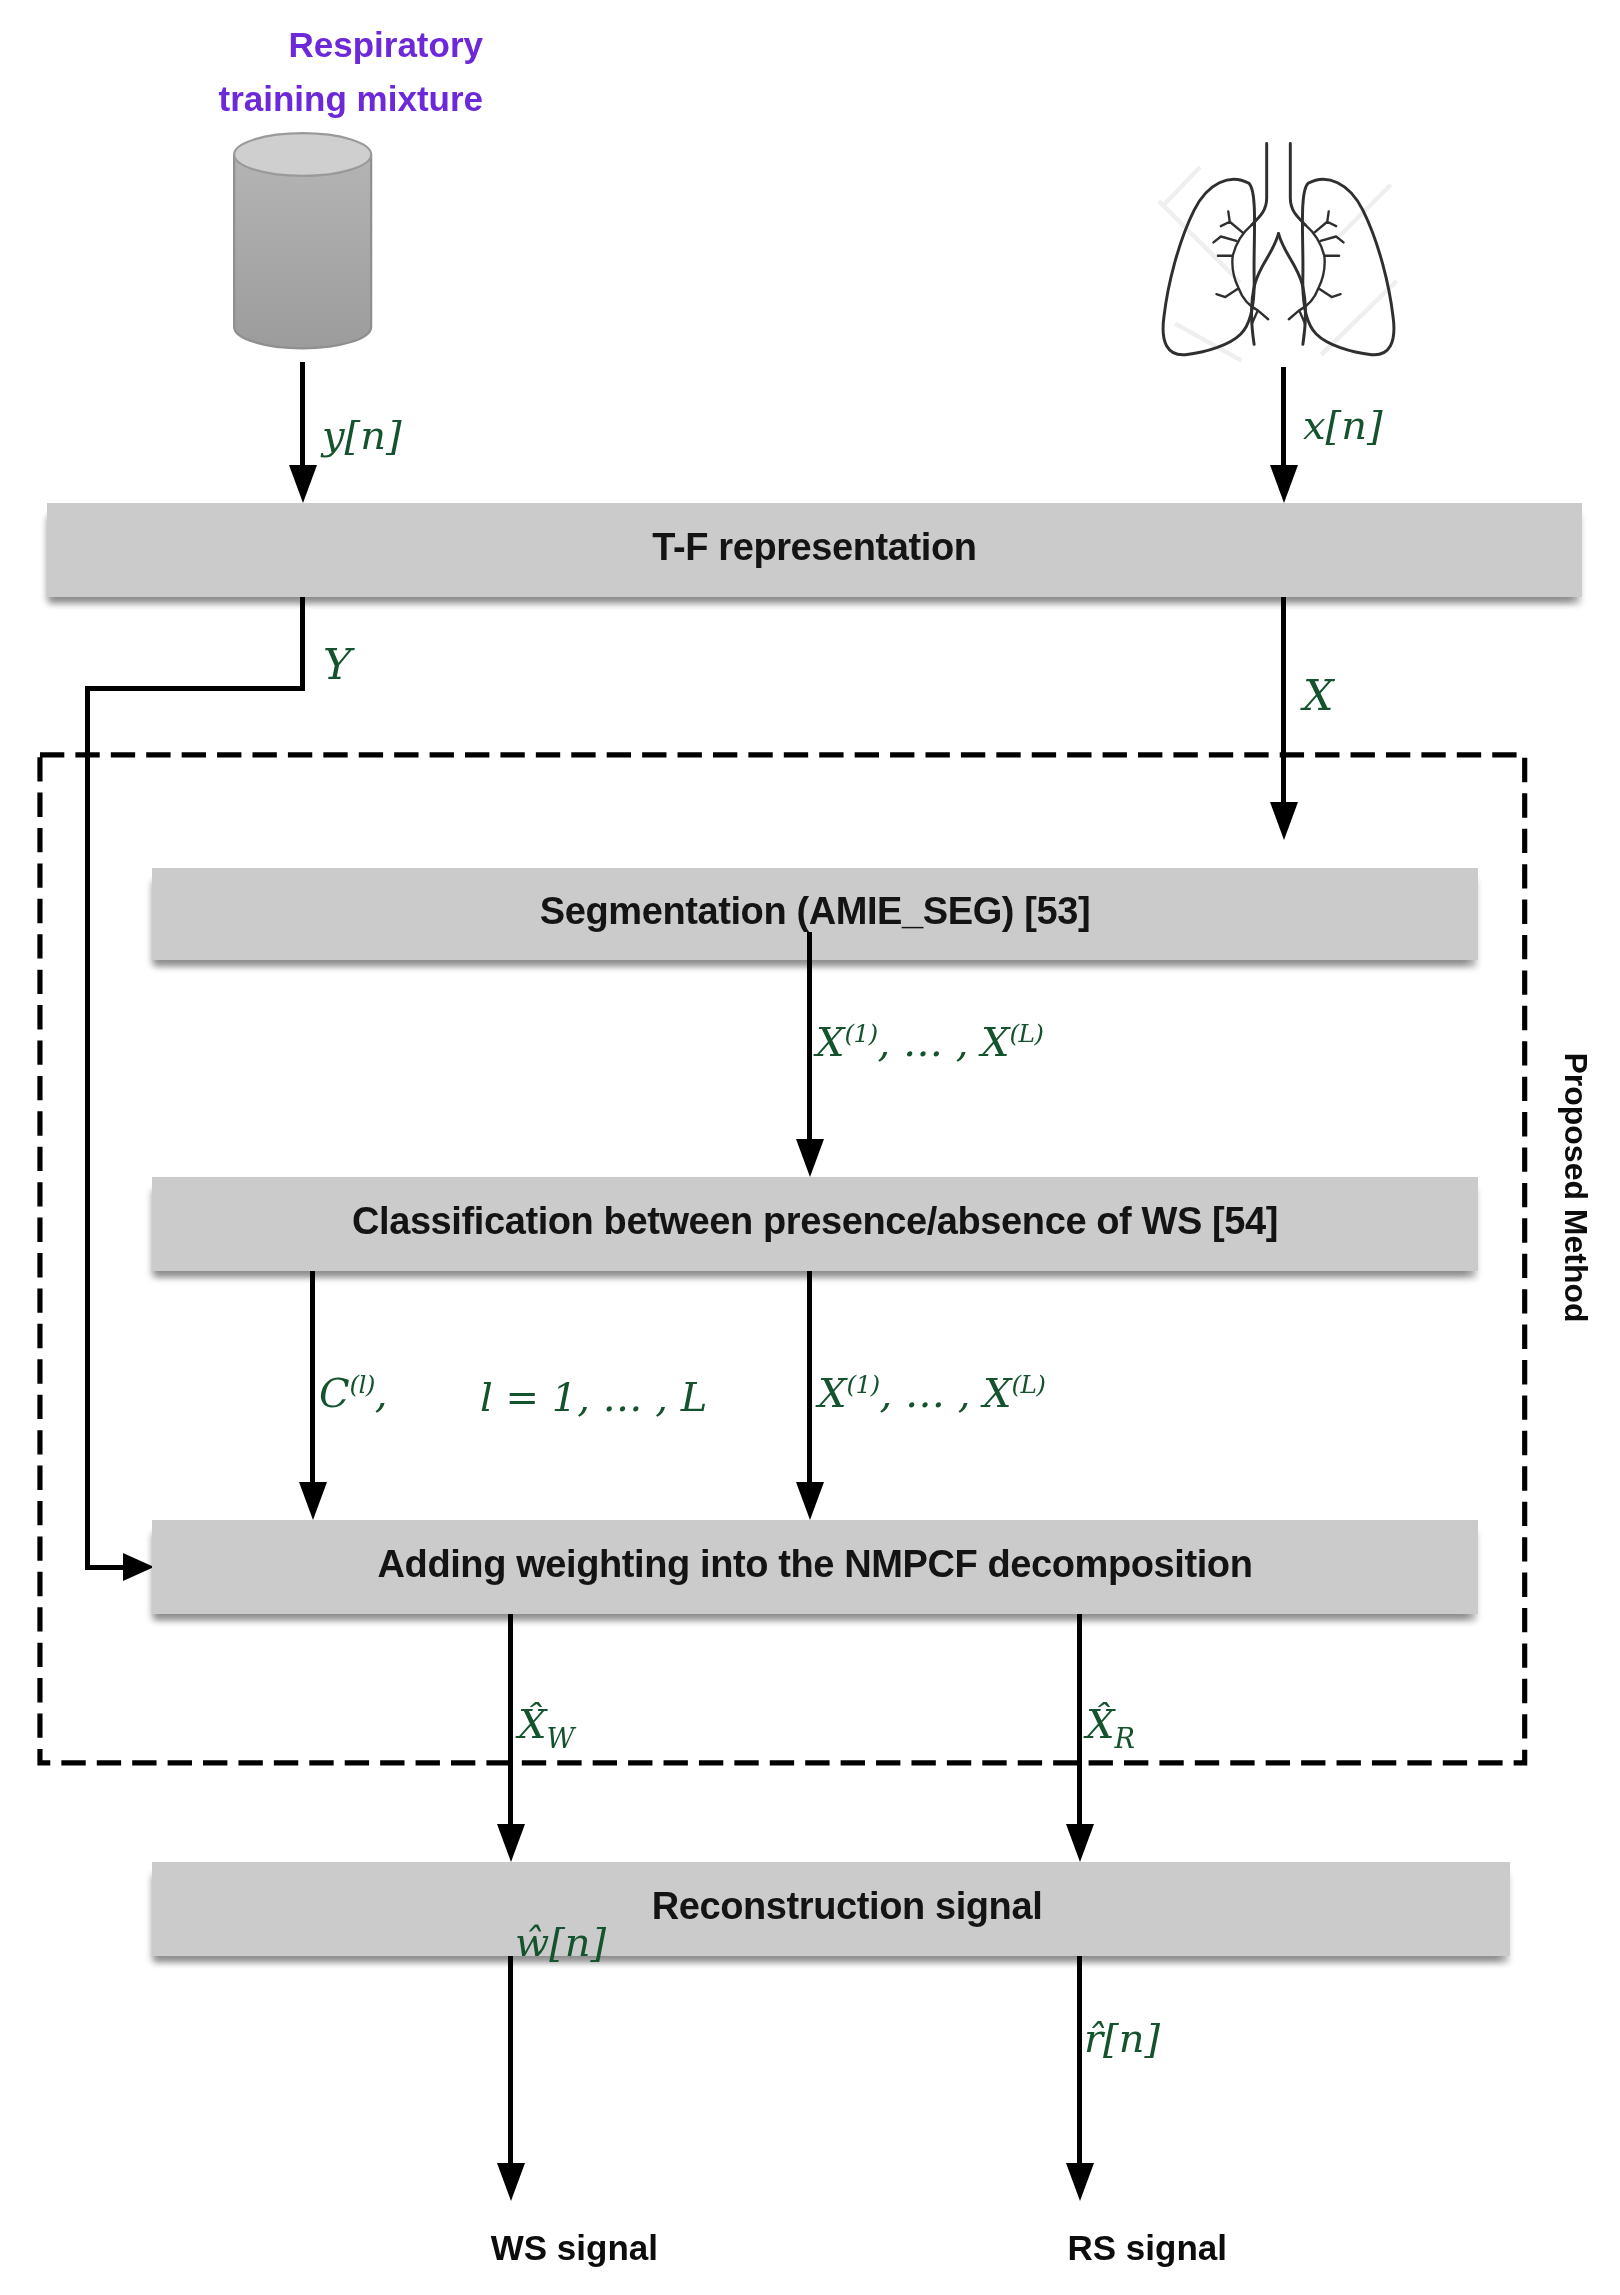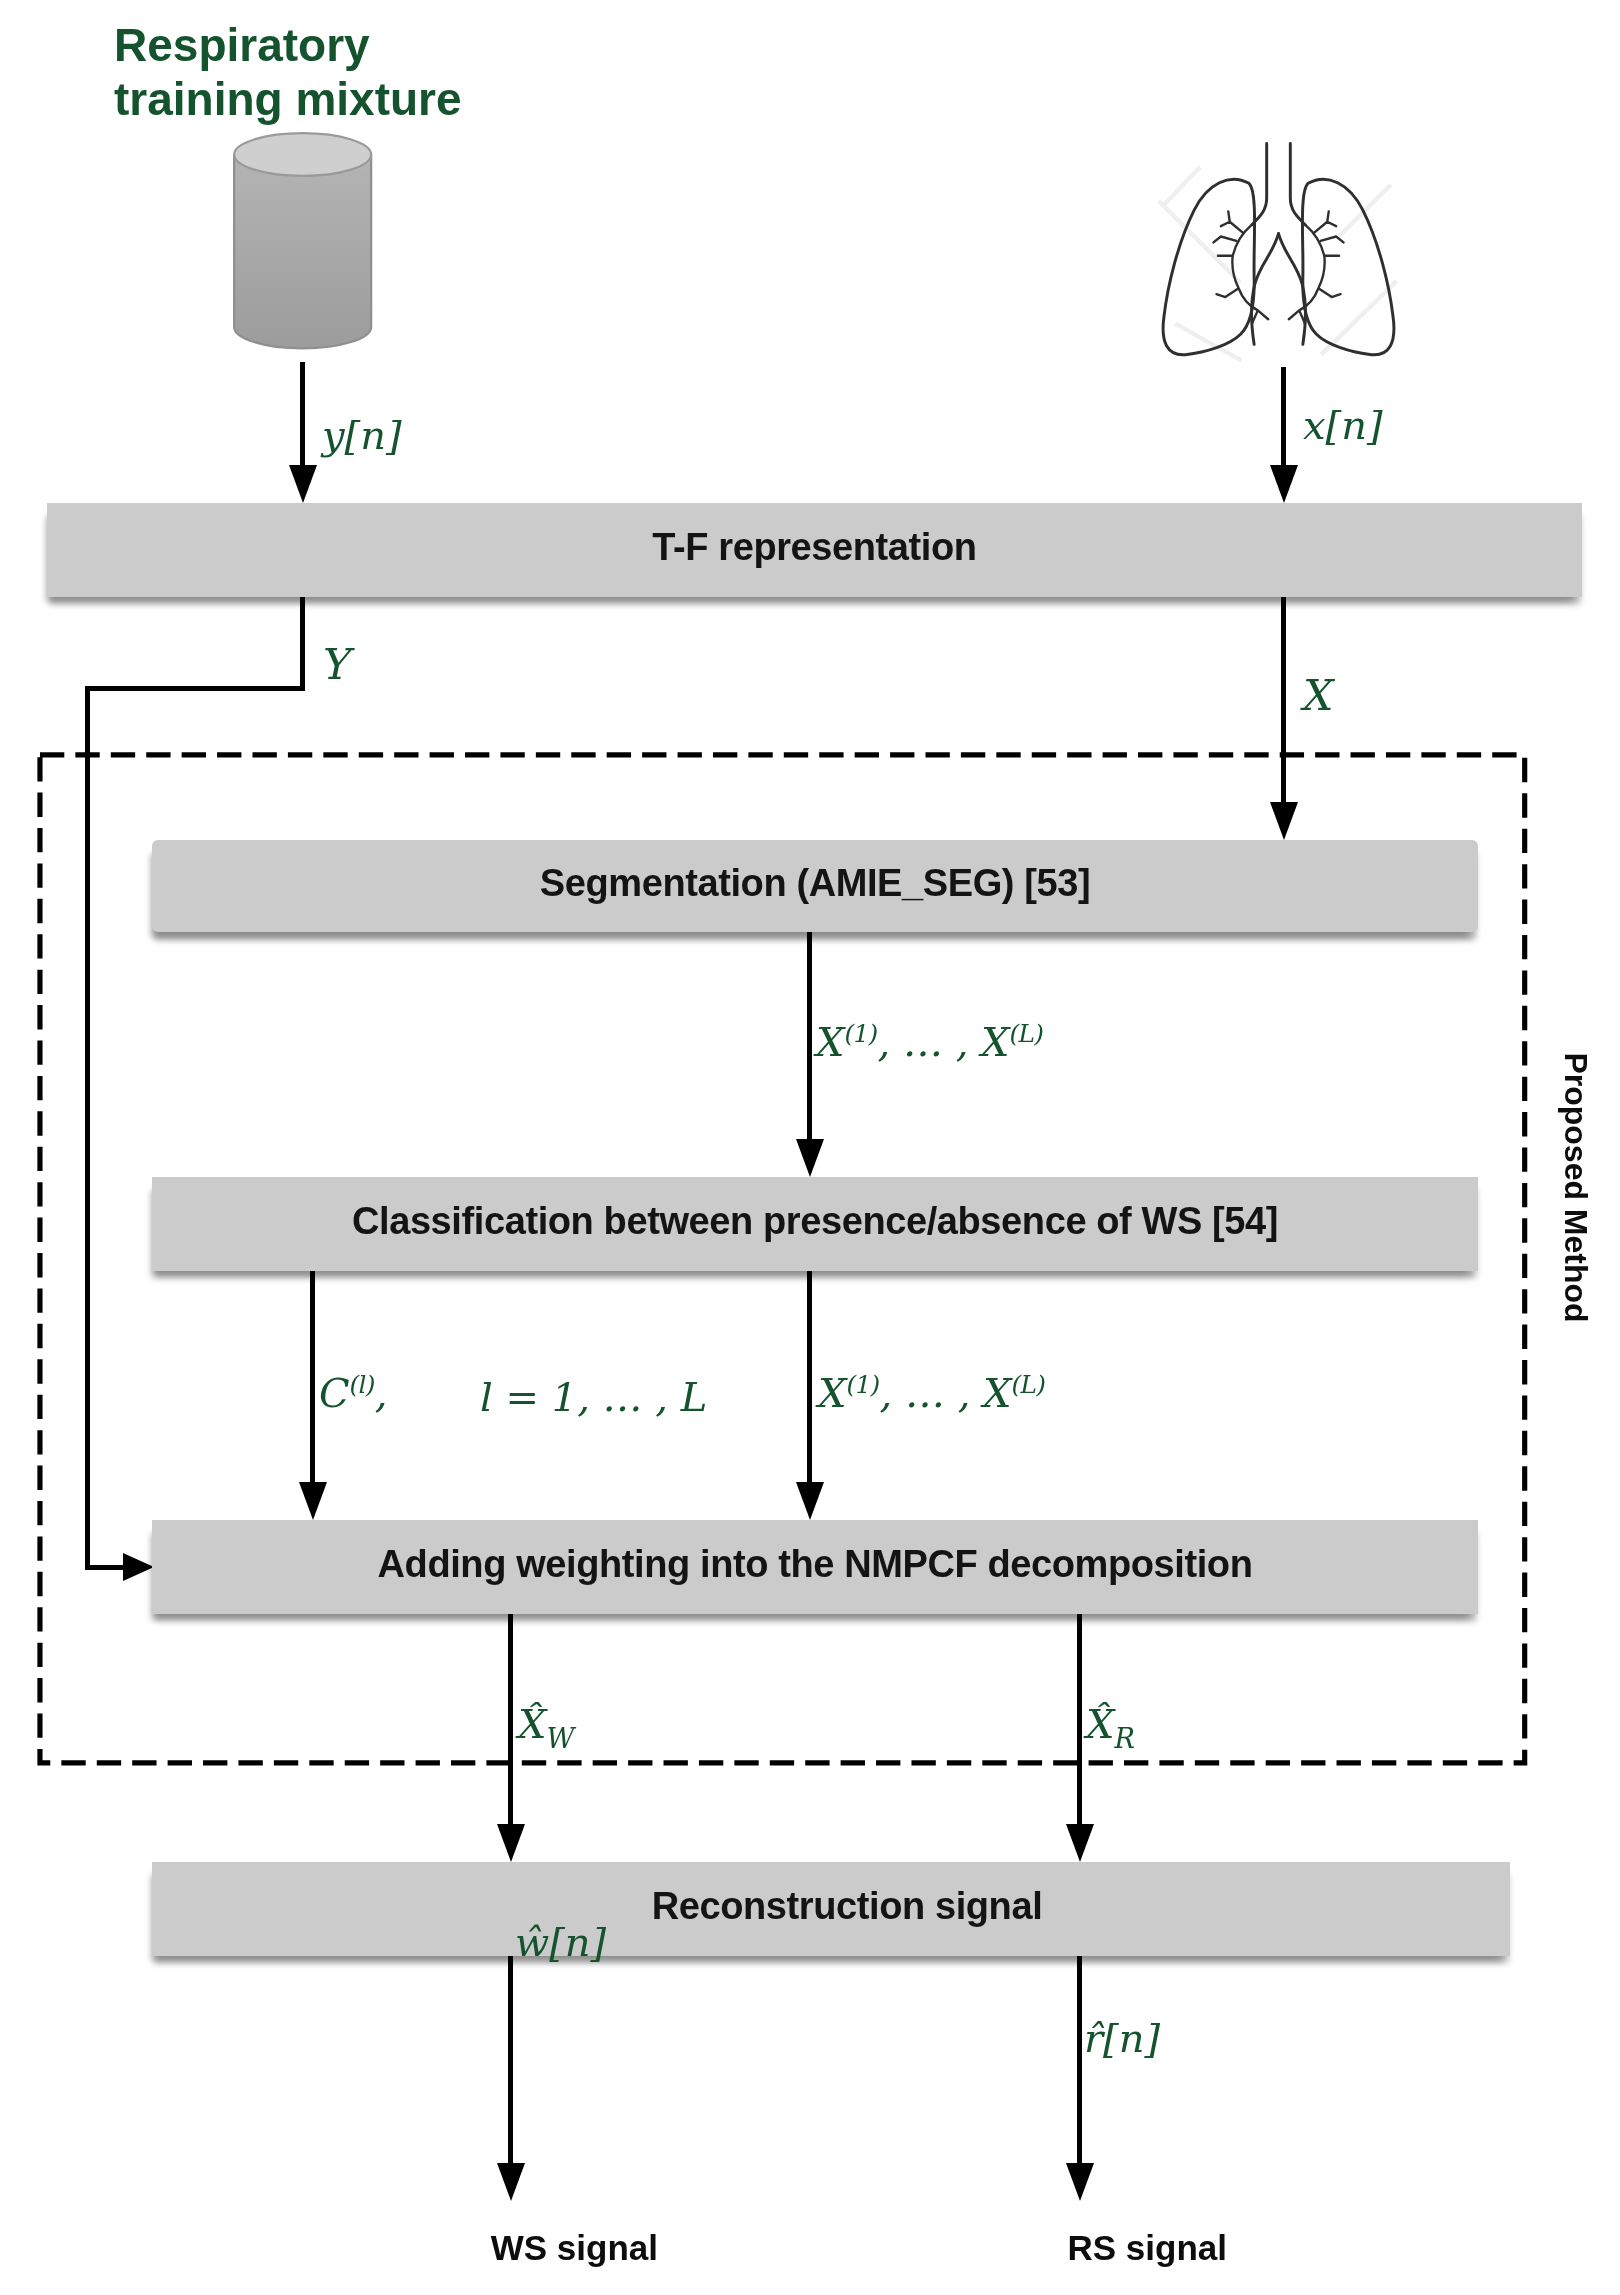--- a/index.html
+++ b/index.html
@@ -1,19 +1,19 @@
 <!DOCTYPE html>
 <html style="font-size:11.8px"><head>
 <meta charset="utf-8">
 <style>
   html,body{margin:0;padding:0;background:#ffffff;}
   #canvas{position:relative;width:1620px;height:2295px;background:#ffffff;overflow:hidden;
           font-family:"Liberation Sans",sans-serif;}
 
-  .title{position:absolute;text-align:left;font-weight:bold;font-size:46px;line-height:54px;color:#14532d;}
+  .title{position:absolute;text-align:right;font-weight:bold;font-size:35px;line-height:54px;color:#6d28d9;}
 
   .bar{position:absolute;left:152px;width:1326px;height:94px;background:#cbcbcb;
        display:flex;align-items:center;justify-content:center;
        font-weight:bold;font-size:38px;color:#141414;
        box-shadow:0 9.6px 6.6px -2.2px rgba(0,0,0,0.32), -5.9px 9.6px 6.6px -4.4px rgba(0,0,0,0.20);}
   .bar span{transform:translateY(-3px);letter-spacing:-0.4px;}
 
   .ln{position:absolute;background:#000;}
   .ah-down{position:absolute;width:0;height:0;border-left:14px solid transparent;
            border-right:14px solid transparent;border-top:38px solid #000;}
@@ -97,21 +97,21 @@
   <div class="mlabel big" style="left:323px;top:639px;">Y</div>
 
   <div class="ln" style="left:1281px;top:597px;width:5.2px;height:207px;"></div>
   <div class="ah-down" style="left:1270px;top:802px;"></div>
   <div class="mlabel big" style="left:1303px;top:670px;">X</div>
 
   <svg class="abs" style="left:0;top:0;pointer-events:none;" width="1620" height="2295" viewBox="0 0 2195 3110">
     <rect x="54" y="1023" width="2012" height="1366" fill="none" stroke="#000000" stroke-width="7" stroke-dasharray="33 15"></rect>
   </svg>
 
-  <div class="bar" style="top:840px;height:92px;border-radius:6px;">
+  <div class="bar" style="top:868px;height:92px;">
     <span>Segmentation (AMIE_SEG) [53]</span>
   </div>
 
   <div class="ln" style="left:807px;top:932px;width:5.2px;height:210px;"></div>
   <div class="ah-down" style="left:796px;top:1139px;"></div>
   <div class="mlabel" style="left:816px;top:1019px;"><span>X</span><sup>(1)</sup><span>, … , </span><span>X</span><sup>(L)</sup></div>
 
   <div class="bar" style="top:1177px;">
     <span>Classification between presence/absence of WS [54]</span>
   </div>

